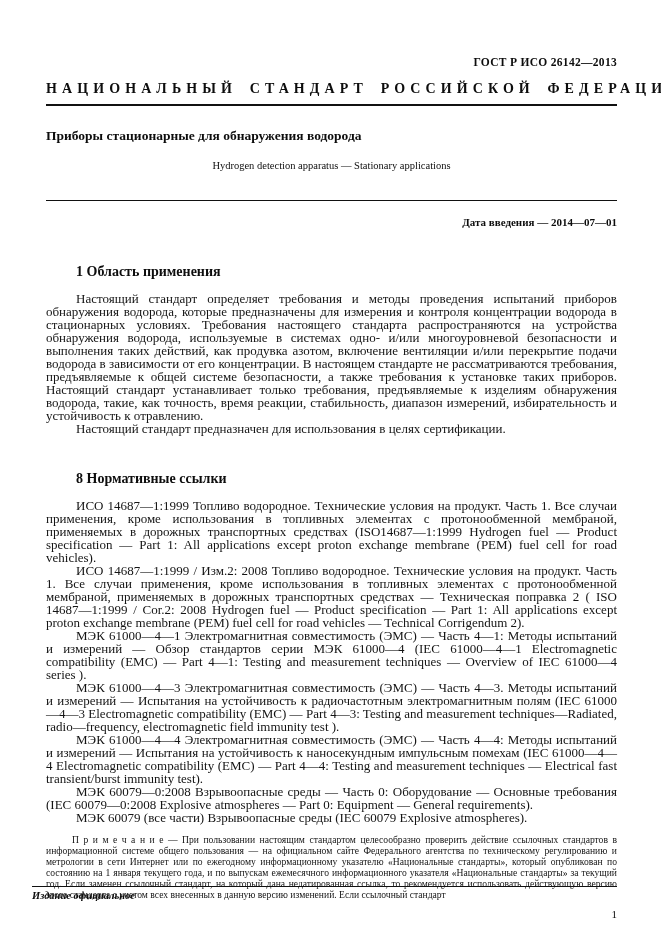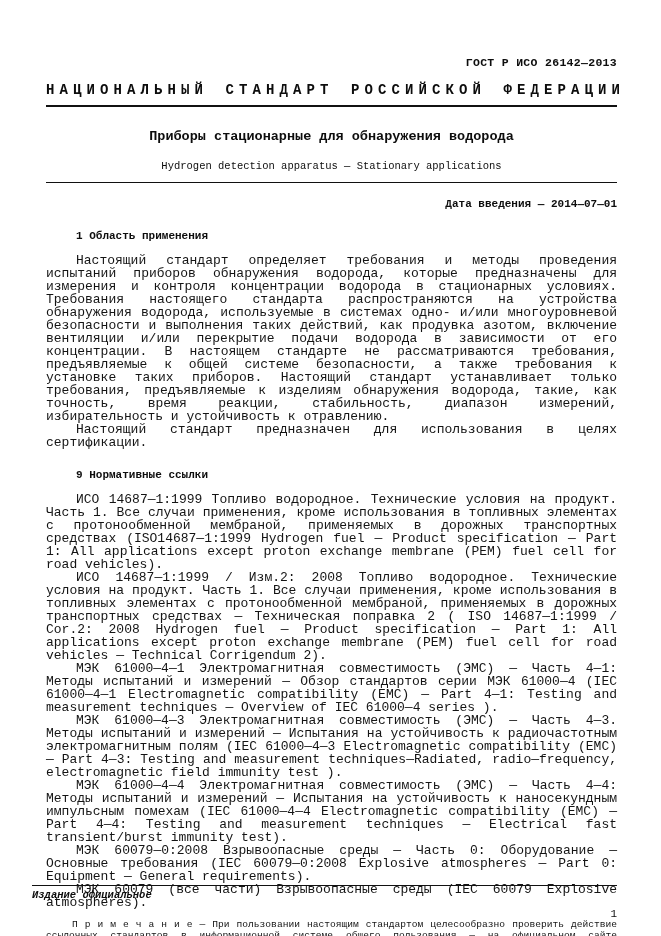--- a/index.html
+++ b/index.html
@@ -2,21 +2,21 @@
 <html lang="ru"><head>
 <meta charset="utf-8">
 <style>
   * { margin: 0; padding: 0; box-sizing: border-box; }
   html, body { background: #ffffff; }
   .page {
     width: 661px;
     height: 936px;
     margin: 0 auto;
     background: #ffffff;
-    font-family: Liberation Mono, monospace;
+    font-family: Liberation Serif, serif;
     color: #0d0d0d;
     padding: 56px 44px 0 46px;
     position: relative;
     overflow: hidden;
   }
   .doc-code {
     text-align: right;
     font-weight: bold;
     font-size: 11.5px;
     letter-spacing: 0.3px;
@@ -29,47 +29,47 @@
     word-spacing: 4px;
     white-space: nowrap;
     margin-bottom: 7px;
   }
   .rule-heavy {
     border: none;
     border-top: 2px solid #111;
     height: 0;
   }
   .doc-title {
-    text-align: center;
+    text-align: left;
     font-weight: bold;
     font-size: 13.5px;
     margin-top: 22px;
   }
   .doc-subtitle {
     text-align: center;
     font-size: 10.5px;
     margin-top: 16px;
-    margin-bottom: 10px;
+    margin-bottom: 29px;
   }
   .rule-light {
     border: none;
     border-top: 1.5px solid #111;
     height: 0;
   }
   .effective-date {
     text-align: right;
     font-weight: bold;
     font-size: 11px;
     margin-top: 15px;
   }
   .sec-heading {
     font-weight: bold;
-    font-size: 11px;
+    font-size: 14px;
     text-indent: 30px;
-    margin-top: 20px;
+    margin-top: 36px;
     margin-bottom: 12px;
   }
   .para {
     font-size: 13px;
     line-height: 13px;
     text-align: justify;
     text-indent: 30px;
     color: #141414;
   }
   .note {
@@ -116,21 +116,21 @@
   <div class="doc-title">Приборы стационарные для обнаружения водорода</div>
   <div class="doc-subtitle">Hydrogen detection apparatus — Stationary applications</div>
   <hr class="rule-light">
 
   <div class="effective-date">Дата введения — 2014—07—01</div>
 
   <div class="sec-heading">1 Область применения</div>
   <p class="para">Настоящий стандарт определяет требования и методы проведения испытаний приборов обнаружения водорода, которые предназначены для измерения и контроля концентрации водорода в стационарных условиях. Требования настоящего стандарта распространяются на устройства обнаружения водорода, используемые в системах одно- и/или многоуровневой безопасности и выполнения таких действий, как продувка азотом, включение вентиляции и/или перекрытие подачи водорода в зависимости от его концентрации. В настоящем стандарте не рассматриваются требования, предъявляемые к общей системе безопасности, а также требования к установке таких приборов. Настоящий стандарт устанавливает только требования, предъявляемые к изделиям обнаружения водорода, такие, как точность, время реакции, стабильность, диапазон измерений, избирательность и устойчивость к отравлению.</p>
   <p class="para">Настоящий стандарт предназначен для использования в целях сертификации.</p>
 
-  <div class="sec-heading">9 Нормативные ссылки</div>
+  <div class="sec-heading">8 Нормативные ссылки</div>
   <p class="para">ИСО 14687—1:1999 Топливо водородное. Технические условия на продукт. Часть 1. Все случаи применения, кроме использования в топливных элементах с протонообменной мембраной, применяемых в дорожных транспортных средствах (ISO14687—1:1999 Hydrogen fuel — Product specification — Part 1: All applications except proton exchange membrane (PEM) fuel cell for road vehicles).</p>
   <p class="para">ИСО 14687—1:1999 / Изм.2: 2008 Топливо водородное. Технические условия на продукт. Часть 1. Все случаи применения, кроме использования в топливных элементах с протонообменной мембраной, применяемых в дорожных транспортных средствах  — Техническая поправка 2 ( ISO 14687—1:1999 / Cor.2: 2008 Hydrogen fuel — Product specification — Part 1: All applications except proton exchange membrane (PEM) fuel cell for road vehicles — Technical Corrigendum 2).</p>
   <p class="para">МЭК 61000—4—1 Электромагнитная совместимость (ЭМС) — Часть 4—1: Методы испытаний и измерений — Обзор стандартов серии МЭК 61000—4 (IEC 61000—4—1 Electromagnetic compatibility (EMC) — Part 4—1: Testing and measurement techniques — Overview of IEC 61000—4 series ).</p>
   <p class="para">МЭК 61000—4—3 Электромагнитная совместимость (ЭМС) — Часть 4—3. Методы испытаний и измерений — Испытания на устойчивость к радиочастотным электромагнитным полям  (IEC 61000—4—3 Electromagnetic compatibility (EMC) — Part 4—3: Testing and measurement techniques—Radiated, radio—frequency, electromagnetic field immunity test ).</p>
   <p class="para">МЭК 61000—4—4 Электромагнитная совместимость (ЭМС) — Часть 4—4: Методы испытаний и измерений — Испытания на устойчивость к наносекундным импульсным помехам (IEC 61000—4—4 Electromagnetic compatibility (EMC) — Part 4—4: Testing and measurement techniques — Electrical fast transient/burst immunity test).</p>
   <p class="para">МЭК 60079—0:2008 Взрывоопасные среды — Часть 0: Оборудование — Основные требования (IEC 60079—0:2008 Explosive atmospheres — Part 0: Equipment — General requirements).</p>
   <p class="para">МЭК 60079 (все части) Взрывоопасные среды (IEC 60079 Explosive atmospheres).</p>
 
   <p class="note">П р и м е ч а н и е — При пользовании настоящим стандартом целесообразно проверить действие ссылочных стандартов в информационной системе общего пользования — на официальном сайте Федерального агентства по техническому регулированию и метрологии в сети Интернет или по ежегодному информационному указателю «Национальные стандарты», который опубликован по состоянию на 1 января текущего года, и по выпускам ежемесячного информационного указателя «Национальные стандарты» за текущий год. Если заменен ссылочный стандарт, на который дана недатированная ссылка, то рекомендуется использовать действующую версию этого стандарта с учетом всех внесенных в данную версию изменений. Если ссылочный стандарт</p>
 

